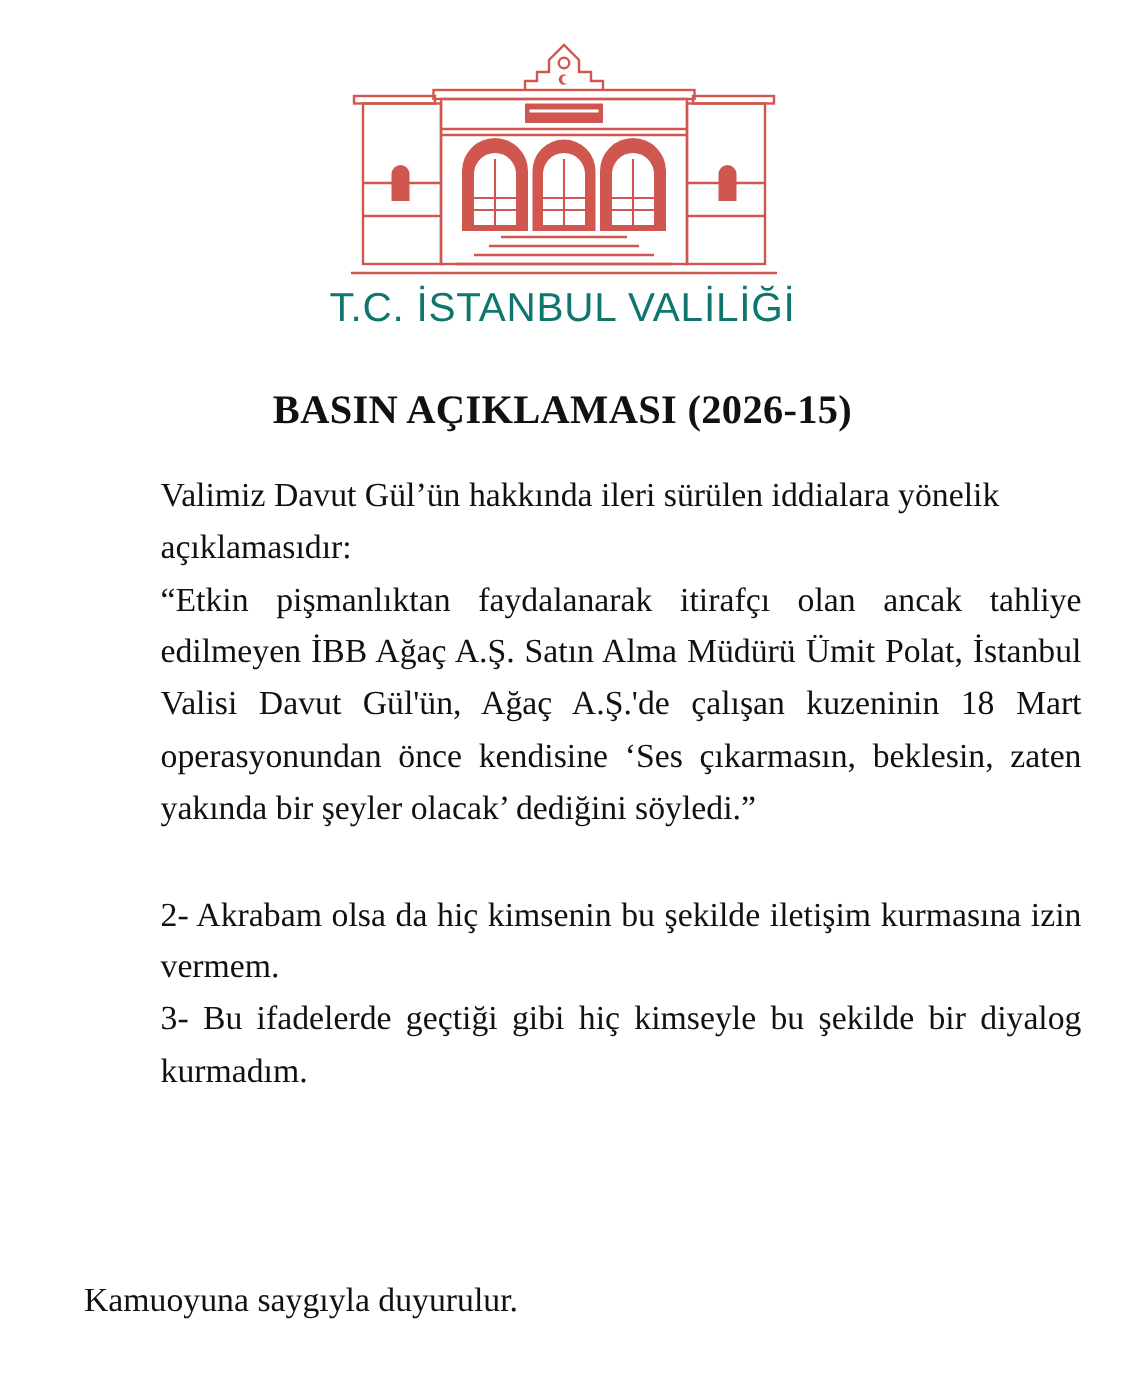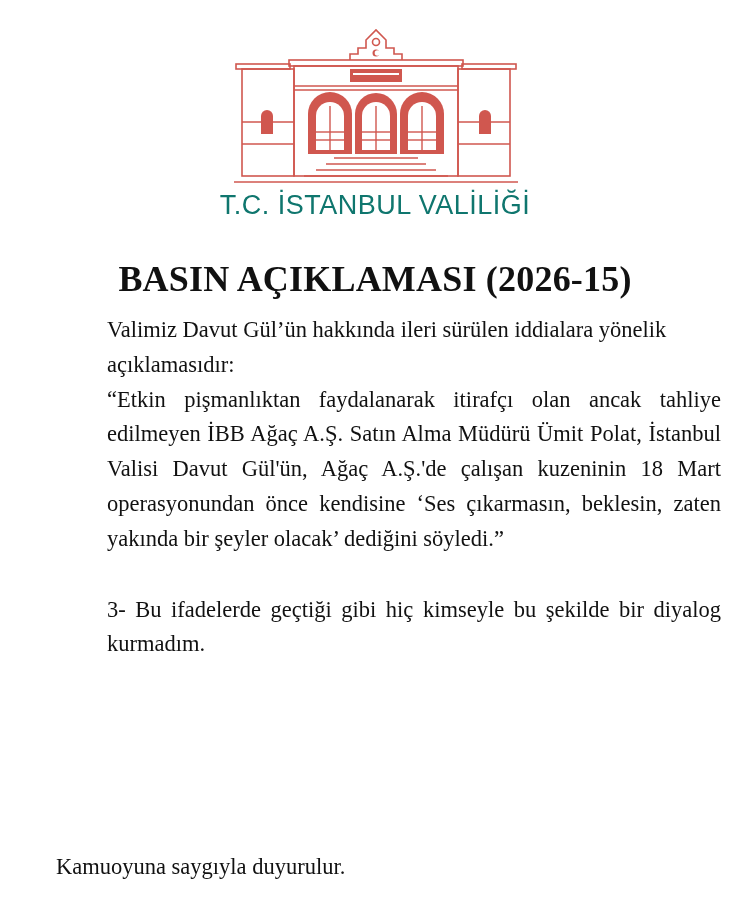--- a/index.html
+++ b/index.html
@@ -3,21 +3,21 @@
 <meta charset="utf-8">
 <style>
   html, body { margin: 0; padding: 0; background: #ffffff; }
   body { width: 750px; height: 917px; position: relative; overflow: hidden;
          font-family: "Liberation Serif", "DejaVu Serif", serif; color: #111; }
   .logo { position: absolute; left: 234px; top: 22px; width: 284px; height: 170px; }
   .logo-caption { position: absolute; left: 0; width: 750px; top: 190px; text-align: center;
                   font-family: "Liberation Sans", "DejaVu Sans", sans-serif; font-size: 27px;
                   color: #0f766e; letter-spacing: 0.5px; }
   .title { position: absolute; left: 0; width: 750px; top: 258px; text-align: center;
-           font-weight: bold; font-size: 36px; letter-spacing: 0.2px; }
+           font-weight: bold; font-size: 27px; letter-spacing: 0.2px; }
   .body { position: absolute; left: 107px; width: 614px; top: 313px; font-size: 22.5px; line-height: 34.8px; }
   .body p { margin: 0; text-align: justify; }
   .intro { text-align: left !important; }
   .quote { text-align-last: left; }
   .gap { height: 36px; }
   .item { text-align-last: left; }
   .closing { position: absolute; left: 56px; top: 854px; font-weight: normal; font-size: 22.5px; }
 </style>
 </head>
 <body>
@@ -81,16 +81,17 @@
 </svg>
 
 <div class="logo-caption">T.C. İSTANBUL VALİLİĞİ</div>
 
 <div class="title">BASIN AÇIKLAMASI (2026-15)</div>
 
 <div class="body">
   <p class="intro">Valimiz Davut Gül’ün hakkında ileri sürülen iddialara yönelik açıklamasıdır:</p>
   <p class="quote">“Etkin pişmanlıktan faydalanarak itirafçı olan ancak tahliye edilmeyen İBB Ağaç A.Ş. Satın Alma Müdürü Ümit Polat, İstanbul Valisi Davut Gül'ün, Ağaç A.Ş.'de çalışan kuzeninin 18 Mart operasyonundan önce kendisine ‘Ses çıkarmasın, beklesin, zaten yakında bir şeyler olacak’ dediğini söyledi.”</p>
   <div class="gap"></div>
+  <p class="item">2- Akrabam olsa da hiç kimsenin bu şekilde iletişim kurmasına izin vermem.</p>
   <p class="item">3- Bu ifadelerde geçtiği gibi hiç kimseyle bu şekilde bir diyalog kurmadım.</p>
 </div>
 
 <div class="closing">Kamuoyuna saygıyla duyurulur.</div>
 
 </body></html>

